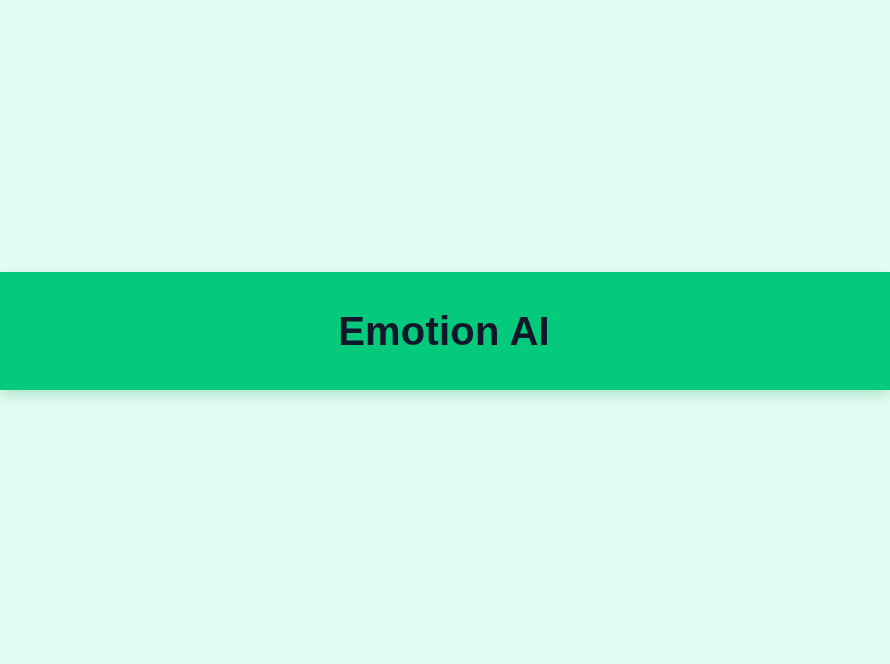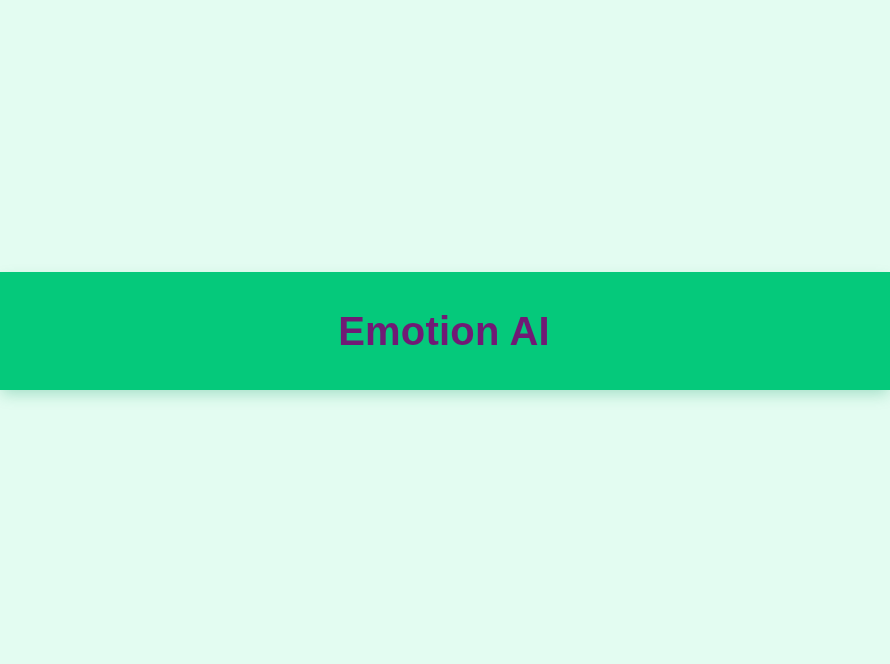--- a/index.html
+++ b/index.html
@@ -34,21 +34,21 @@
     overflow: hidden;
     display: flex;
     align-items: center;
     justify-content: center;
   }
 
   
   #banner-title {
     font-size: 40px;
     font-weight: bold;
-    color: #701a75;
+    color: #0f172a;
     letter-spacing: 0.2px;
     line-height: 1;
     white-space: nowrap;
     position: relative;
     z-index: 2;
     margin: 0;
     transform: translateX(-1px);
   }
 </style>
 </head>

